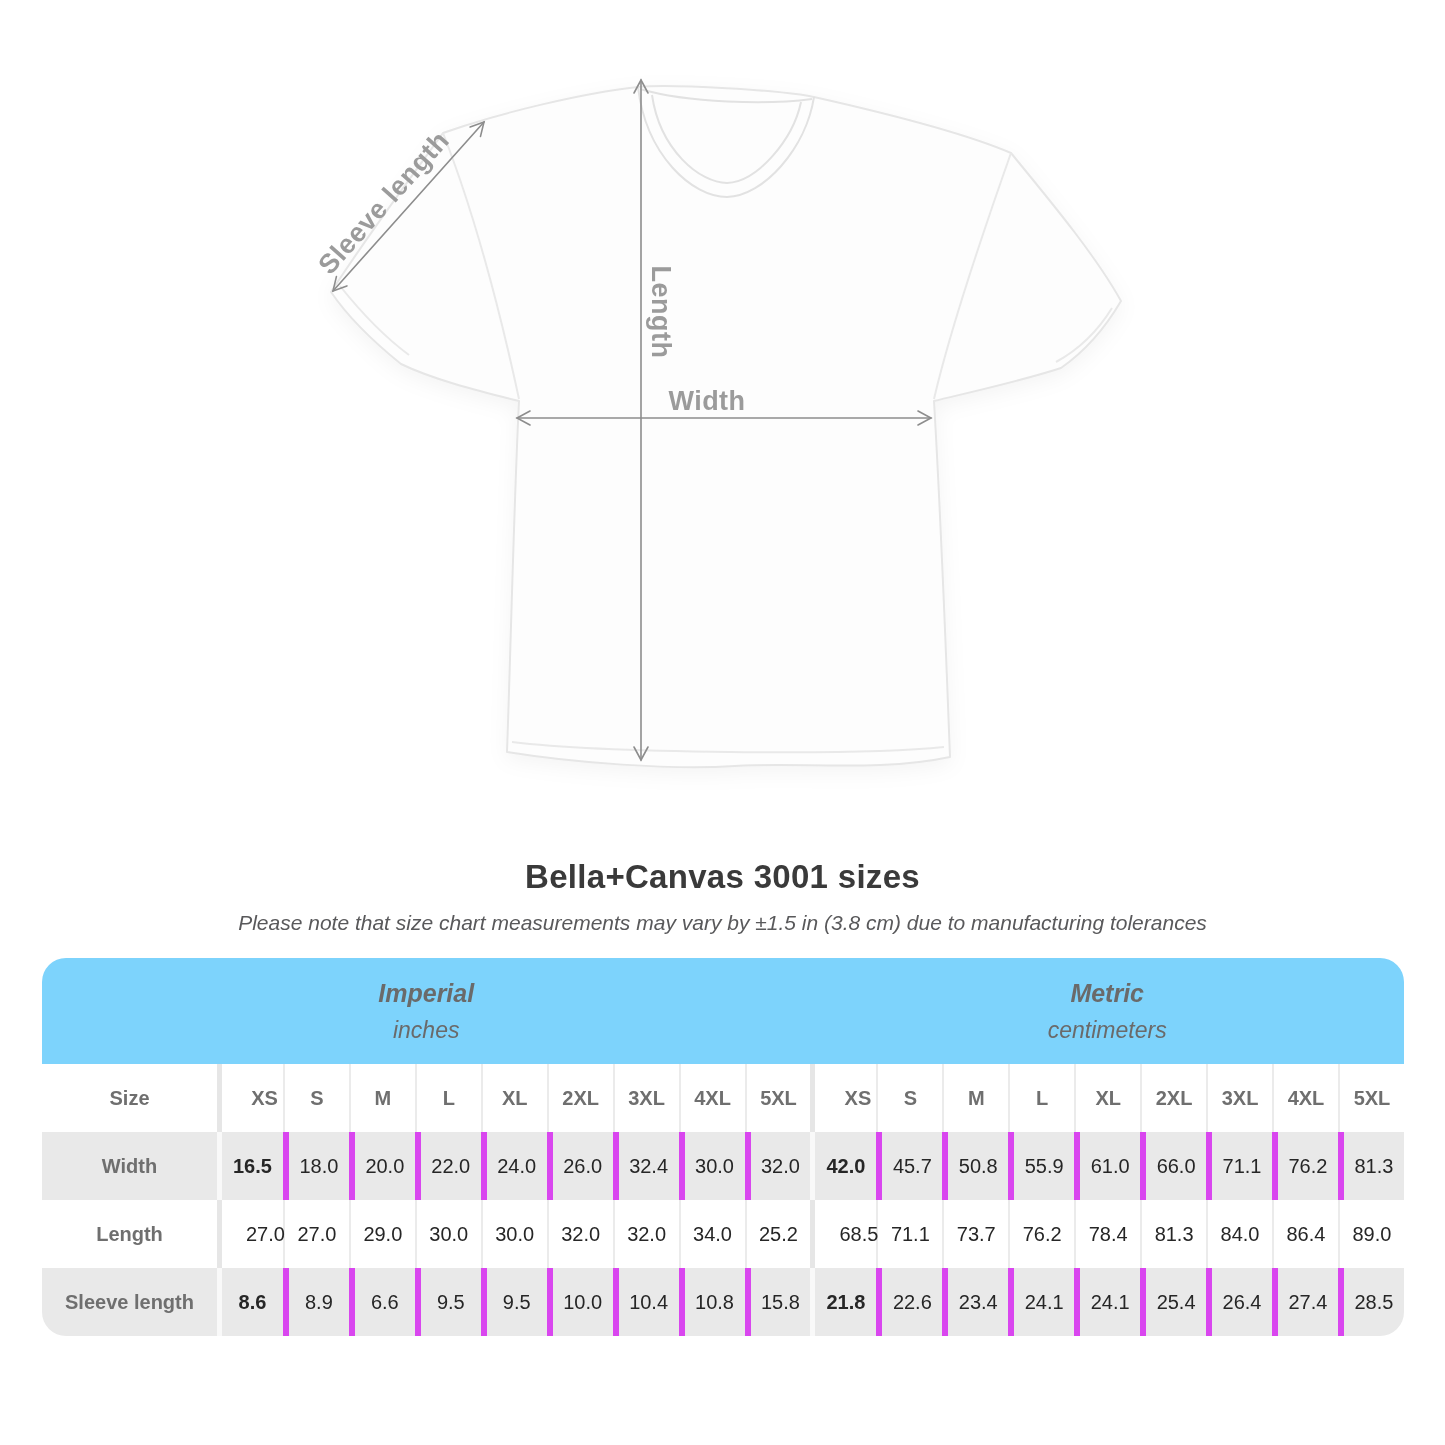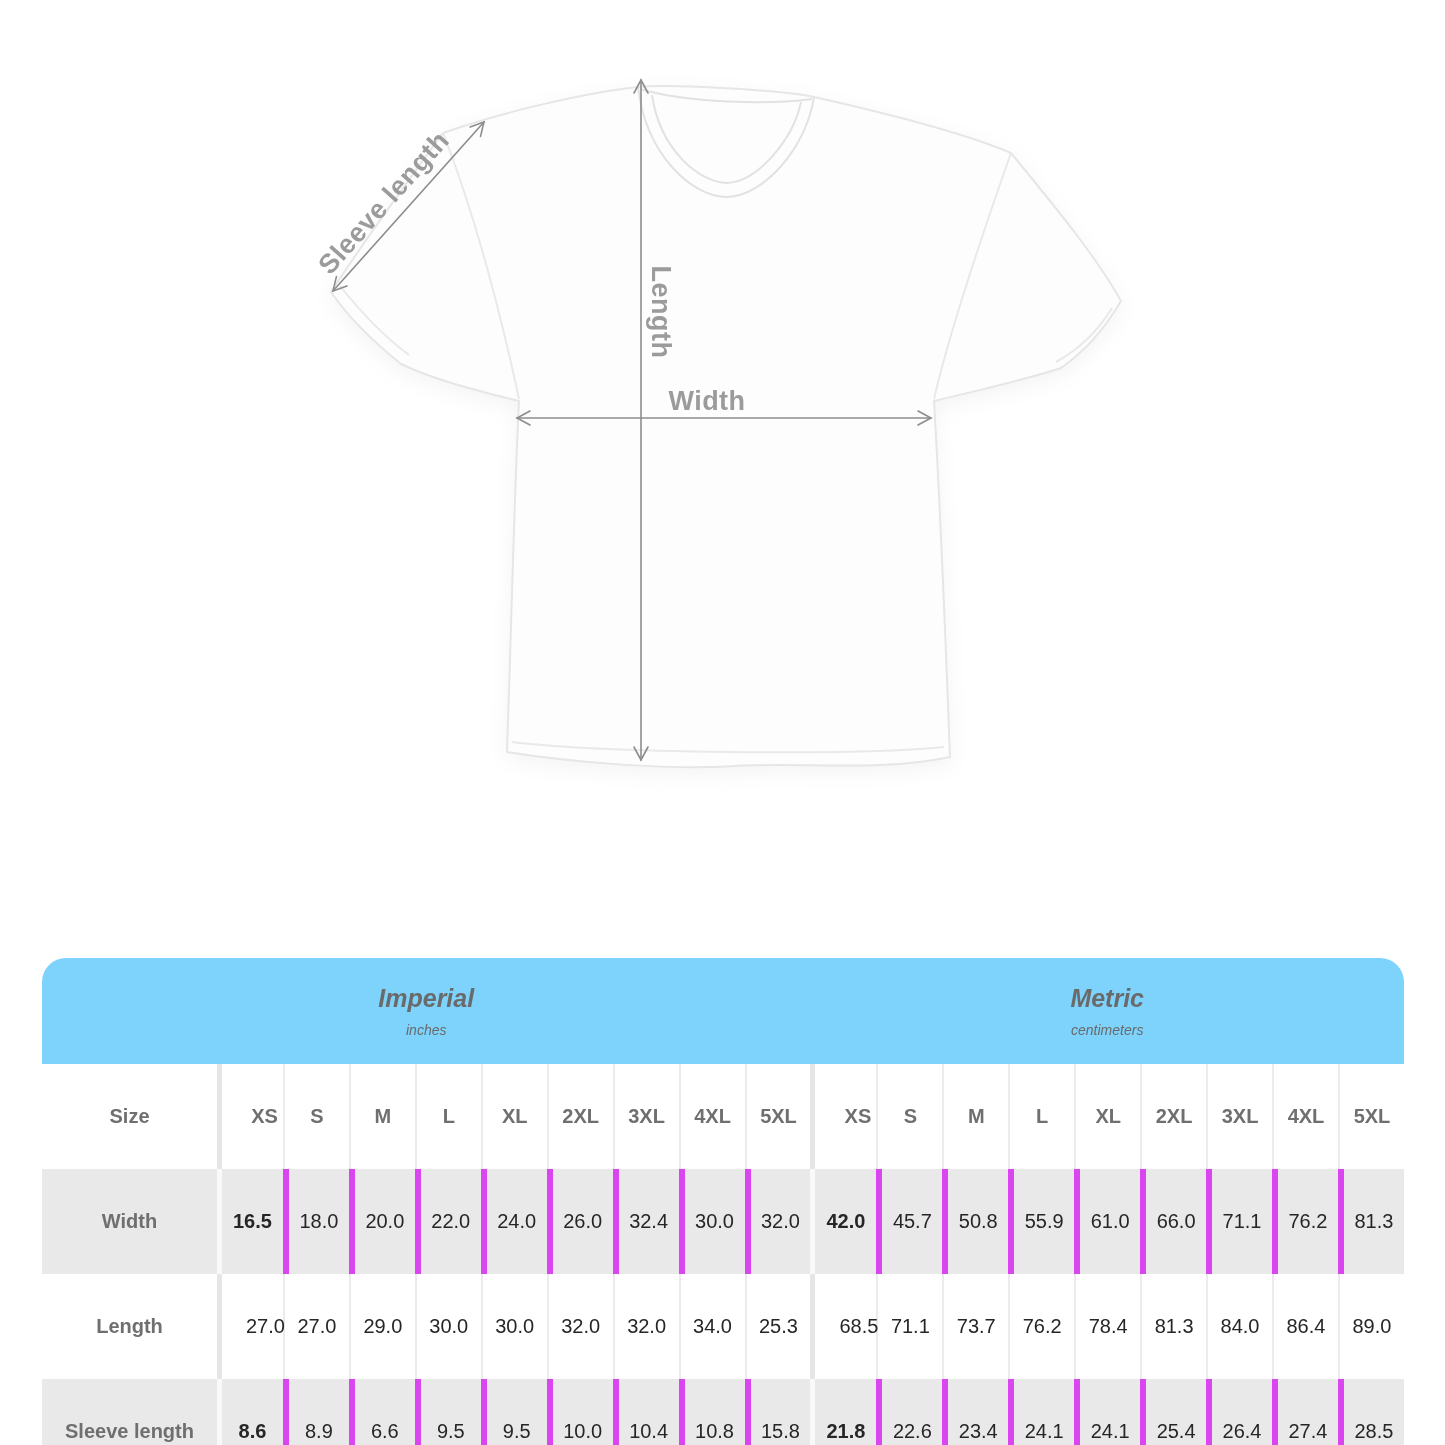--- a/index.html
+++ b/index.html
@@ -40,22 +40,22 @@
   }
   table.size-table {
     width: 100%;
     border-collapse: separate;
     border-spacing: 0;
     table-layout: fixed;
   }
   .units-row { height: 106px; }
   .units-row td { background: #7dd3fc; text-align: center; vertical-align: middle; }
   .unit-label { font-size: 25px; font-weight: bold; font-style: italic; color: #6a6a6a; }
-  .unit-sub { margin-top: 9px; font-size: 14px; font-style: italic; color: #6a6a6a; }
-  .data-row { height: 105px; }
+  .unit-sub { margin-top: 9px; font-size: 23px; font-style: italic; color: #6a6a6a; }
+  .data-row { height: 68px; }
   .data-row th, .data-row td { text-align: center; vertical-align: middle; }
   .row-label, .col-h { font-size: 20px; font-weight: bold; color: #6f6f6f; }
   td.val { font-size: 20px; font-weight: normal; color: #262626; }
   tr.r-gray th, tr.r-gray td { background: #e9e9e9; }
   tr.r-white th, tr.r-white td { background: #ffffff; }
   tr.r-white .sep-thin  { border-left: 2px solid #ebebeb; }
   tr.r-white .sep-thick { border-left: 5px solid #e6e6e6; padding-left: 24px; }
   tr.r-gray .sep-thin   { border-left: 6px solid #d946ef; }
   tr.r-gray .sep-thick  { border-left: 5px solid #f9f9f9; font-weight: bold; }
 </style>
@@ -109,20 +109,24 @@
         <polyline points="480.5,136.4 484,122 470.1,127.0"></polyline>
         <polyline points="346.9,285.9 333,291 336.4,276.6"></polyline>
       </g>
     </g>
   </svg>
 
   <div class="measure-label lbl-sleeve">Sleeve length</div>
   <div class="measure-label lbl-length">Length</div>
   <div class="measure-label lbl-width">Width</div>
 
+  <div class="heading">
+    <div class="title">Bella+Canvas 3001 sizes</div>
+    <div class="subtitle">Please note that size chart measurements may vary by ±1.5 in (3.8 cm) due to manufacturing tolerances</div>
+  </div>
 
   <div class="table-wrap">
     <table class="size-table">
       <colgroup>
         <col style="width:175px">
         <col>
           <col>
           <col>
           <col>
           <col>
@@ -196,21 +200,21 @@
       <tr class="data-row r-white">
         <th class="row-label">Length</th>
       <td class="val sep-thick">27.0</td>
             <td class="val sep-thin">27.0</td>
             <td class="val sep-thin">29.0</td>
             <td class="val sep-thin">30.0</td>
             <td class="val sep-thin">30.0</td>
             <td class="val sep-thin">32.0</td>
             <td class="val sep-thin">32.0</td>
             <td class="val sep-thin">34.0</td>
-            <td class="val sep-thin">25.3</td>
+            <td class="val sep-thin">25.2</td>
             <td class="val sep-thick">68.5</td>
             <td class="val sep-thin">71.1</td>
             <td class="val sep-thin">73.7</td>
             <td class="val sep-thin">76.2</td>
             <td class="val sep-thin">78.4</td>
             <td class="val sep-thin">81.3</td>
             <td class="val sep-thin">84.0</td>
             <td class="val sep-thin">86.4</td>
             <td class="val sep-thin">89.0</td>
           </tr>

